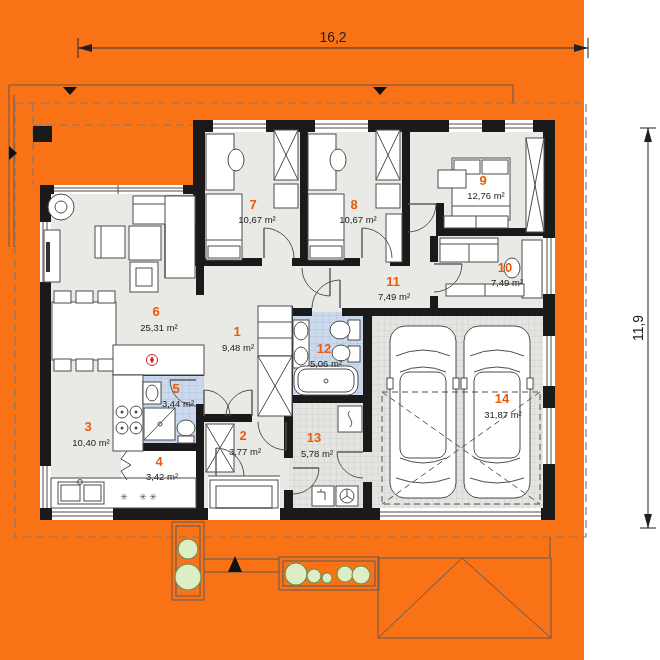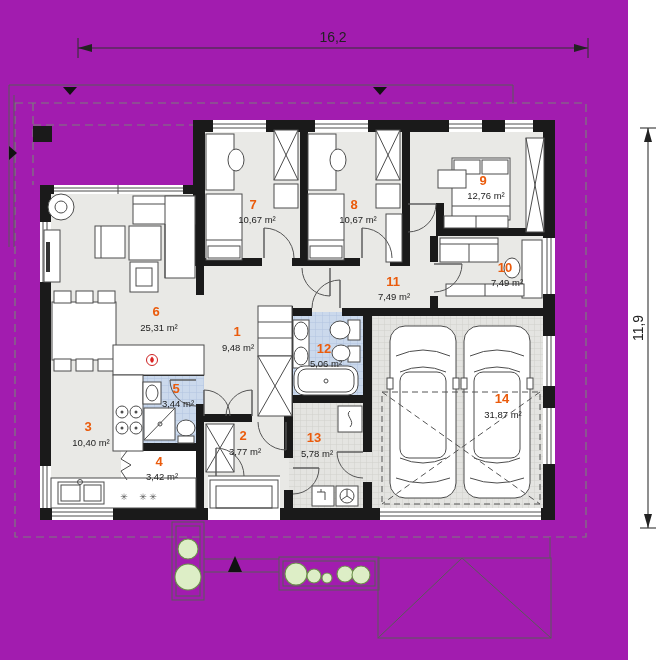--- a/index.html
+++ b/index.html
@@ -1,16 +1,16 @@
 <!DOCTYPE html>
 <html><head>
 <meta charset="utf-8">
 <style>
   html,body{margin:0;padding:0;background:#fff;}
-  .stage{position:relative;width:628px;height:660px;background:#a21caf;
+  .stage{position:relative;width:584px;height:660px;background:#f97316;
          font-family:"Liberation Sans",sans-serif;}
   svg{display:block;}
   .wall{fill:#1a1a1a;stroke:none;}
   .furn{fill:#ffffff;stroke:#4d4d4d;stroke-width:1;}
   .fline{stroke:#4d4d4d;stroke-width:1;fill:none;}
   .glz{stroke:#4d4d4d;stroke-width:1;fill:none;}
   .arc{stroke:#555;stroke-width:1;fill:none;}
   .leaf{stroke:#555;stroke-width:1.4;}
   .dash{stroke:#7c7c7c;stroke-width:1.2;fill:none;stroke-dasharray:8 5;}
   .thin{stroke:#5a5a5a;stroke-width:1;fill:none;}

